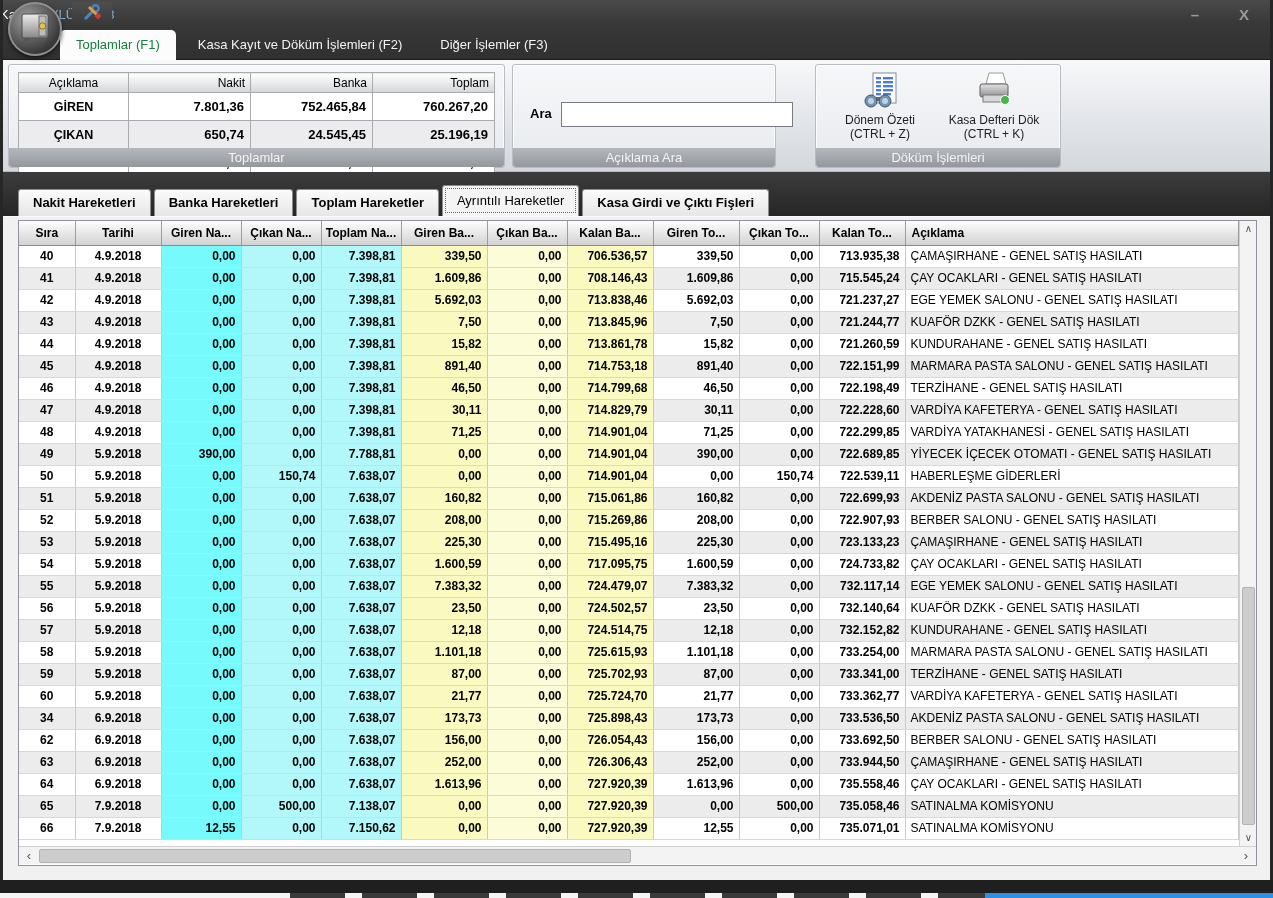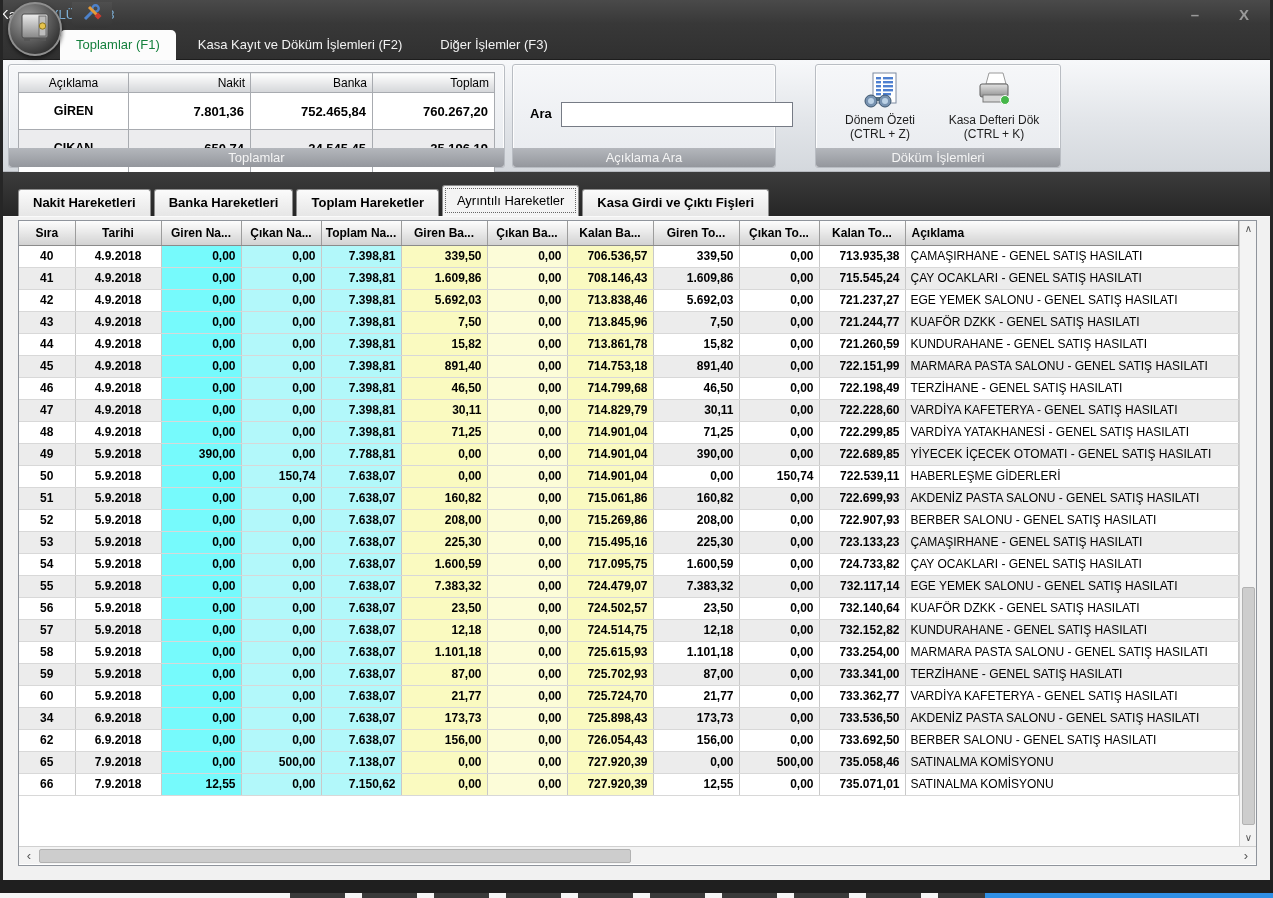--- a/index.html
+++ b/index.html
@@ -27,21 +27,21 @@
   .gcaption{position:absolute;left:0;right:0;bottom:0;height:19px;line-height:19px;text-align:center;font-size:13px;color:#f4f4f4;background:linear-gradient(#b4b7bc,#94979d);border-radius:0 0 3px 3px;}
   .g1{left:8px;width:497px;}
   .g2{left:512px;width:264px;}
   .g3{left:815px;width:246px;}
 
   
   .summary{position:absolute;left:9px;top:7px;border-collapse:collapse;background:#fff;border:1px solid #8e939b;}
   .summary th,.summary td{border:1px solid #a8abb0;font-size:12px;color:#000;white-space:nowrap;overflow:hidden;}
   .summary thead th{height:20px;background:linear-gradient(#ffffff,#d4d6d9);font-weight:400;padding:0 5px;}
   .summary thead th.r{text-align:right;}
-  .summary tbody tr{height:37px;}
+  .summary tbody tr{height:28px;}
   .summary tbody tr:nth-child(2){background:#ececee;padding-left:28px;}
   .summary tbody th{font-weight:700;font-size:12.5px;text-align:center;}
   .summary tbody td{font-weight:700;font-size:13px;text-align:right;padding:0 6px;}
 
   
   .ara-label{position:absolute;left:17px;top:41px;font-size:13px;font-weight:700;color:#000;}
   .ara-input{position:absolute;left:48px;top:37px;width:232px;height:25px;border:1px solid #767b85;font-size:13px;padding:0 4px;background:#fff;outline:none;}
 
   
   .dbtn{position:absolute;top:6px;width:112px;height:76px;text-align:center;cursor:default;}
@@ -579,20 +579,48 @@
           <td class="c4 num t-cl">7.638,07</td>
           <td class="c5 num t-y">156,00</td>
           <td class="c6 num t-yl">0,00</td>
           <td class="c7 num t-y">726.054,43</td>
           <td class="c8 num">156,00</td>
           <td class="c9 num">0,00</td>
           <td class="c10 num">733.692,50</td>
           <td class="c11 ">BERBER SALONU - GENEL SATIŞ HASILATI</td>
         </tr>
         <tr>
+          <td class="c0 ctr">63</td>
+          <td class="c1 ctr">6.9.2018</td>
+          <td class="c2 num t-cs">0,00</td>
+          <td class="c3 num t-cl">0,00</td>
+          <td class="c4 num t-cl">7.638,07</td>
+          <td class="c5 num t-y">252,00</td>
+          <td class="c6 num t-yl">0,00</td>
+          <td class="c7 num t-y">726.306,43</td>
+          <td class="c8 num">252,00</td>
+          <td class="c9 num">0,00</td>
+          <td class="c10 num">733.944,50</td>
+          <td class="c11 ">ÇAMAŞIRHANE - GENEL SATIŞ HASILATI</td>
+        </tr>
+        <tr>
+          <td class="c0 ctr">64</td>
+          <td class="c1 ctr">6.9.2018</td>
+          <td class="c2 num t-cs">0,00</td>
+          <td class="c3 num t-cl">0,00</td>
+          <td class="c4 num t-cl">7.638,07</td>
+          <td class="c5 num t-y">1.613,96</td>
+          <td class="c6 num t-yl">0,00</td>
+          <td class="c7 num t-y">727.920,39</td>
+          <td class="c8 num">1.613,96</td>
+          <td class="c9 num">0,00</td>
+          <td class="c10 num">735.558,46</td>
+          <td class="c11 ">ÇAY OCAKLARI - GENEL SATIŞ HASILATI</td>
+        </tr>
+        <tr>
           <td class="c0 ctr">65</td>
           <td class="c1 ctr">7.9.2018</td>
           <td class="c2 num t-cs">0,00</td>
           <td class="c3 num t-cl">500,00</td>
           <td class="c4 num t-cl">7.138,07</td>
           <td class="c5 num t-y">0,00</td>
           <td class="c6 num t-yl">0,00</td>
           <td class="c7 num t-y">727.920,39</td>
           <td class="c8 num">0,00</td>
           <td class="c9 num">500,00</td>

